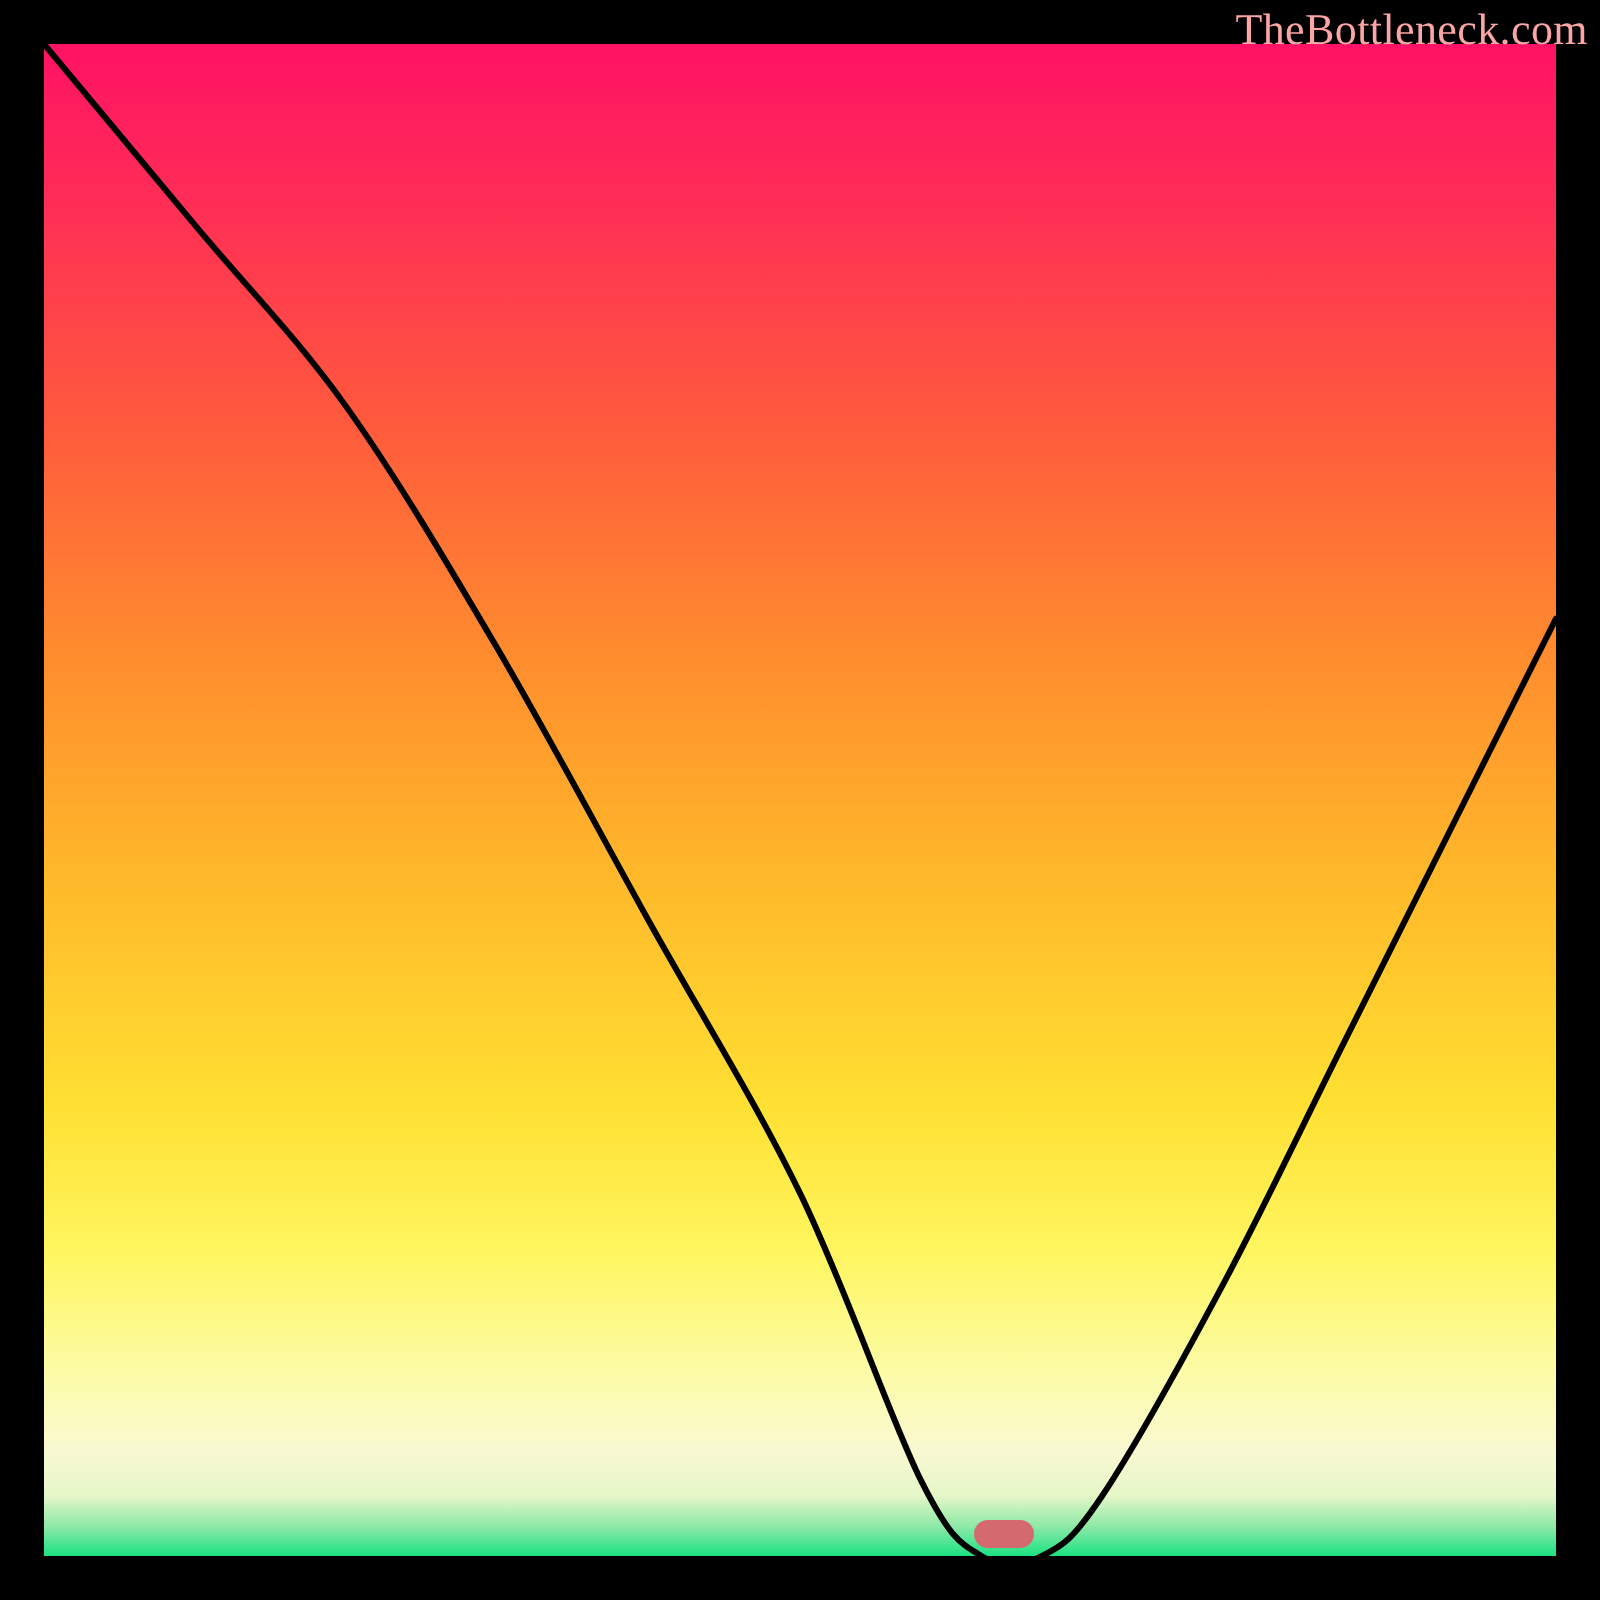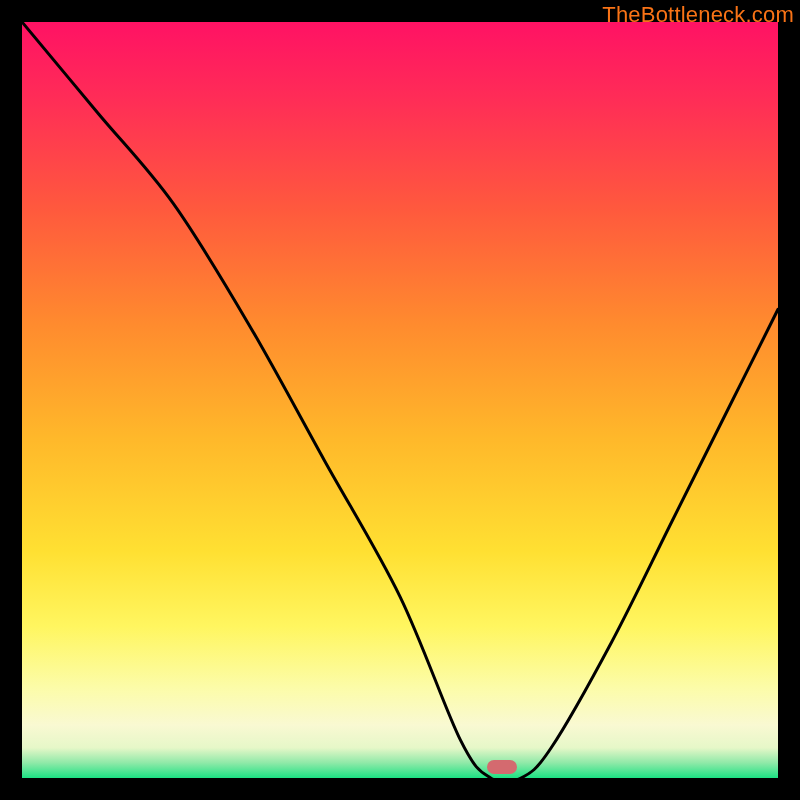--- a/index.html
+++ b/index.html
@@ -41,23 +41,23 @@
       #8fe9a8 98%,
       #1ce183 100%
     );
   }
   .watermark {
     position: absolute;
     top: 2px;
     right: 6px;
     font-size: 22px;
     font-weight: 500;
-    color: #f97316;
+    color: #fca5a5;
     letter-spacing: 0.2px;
-    font-family: Liberation Sans, sans-serif;
+    font-family: Liberation Serif, serif;
   }
   svg.curve {
     position: absolute;
     top: 0;
     left: 0;
     width: 756px;
     height: 756px;
   }
   .marker {
     position: absolute;

